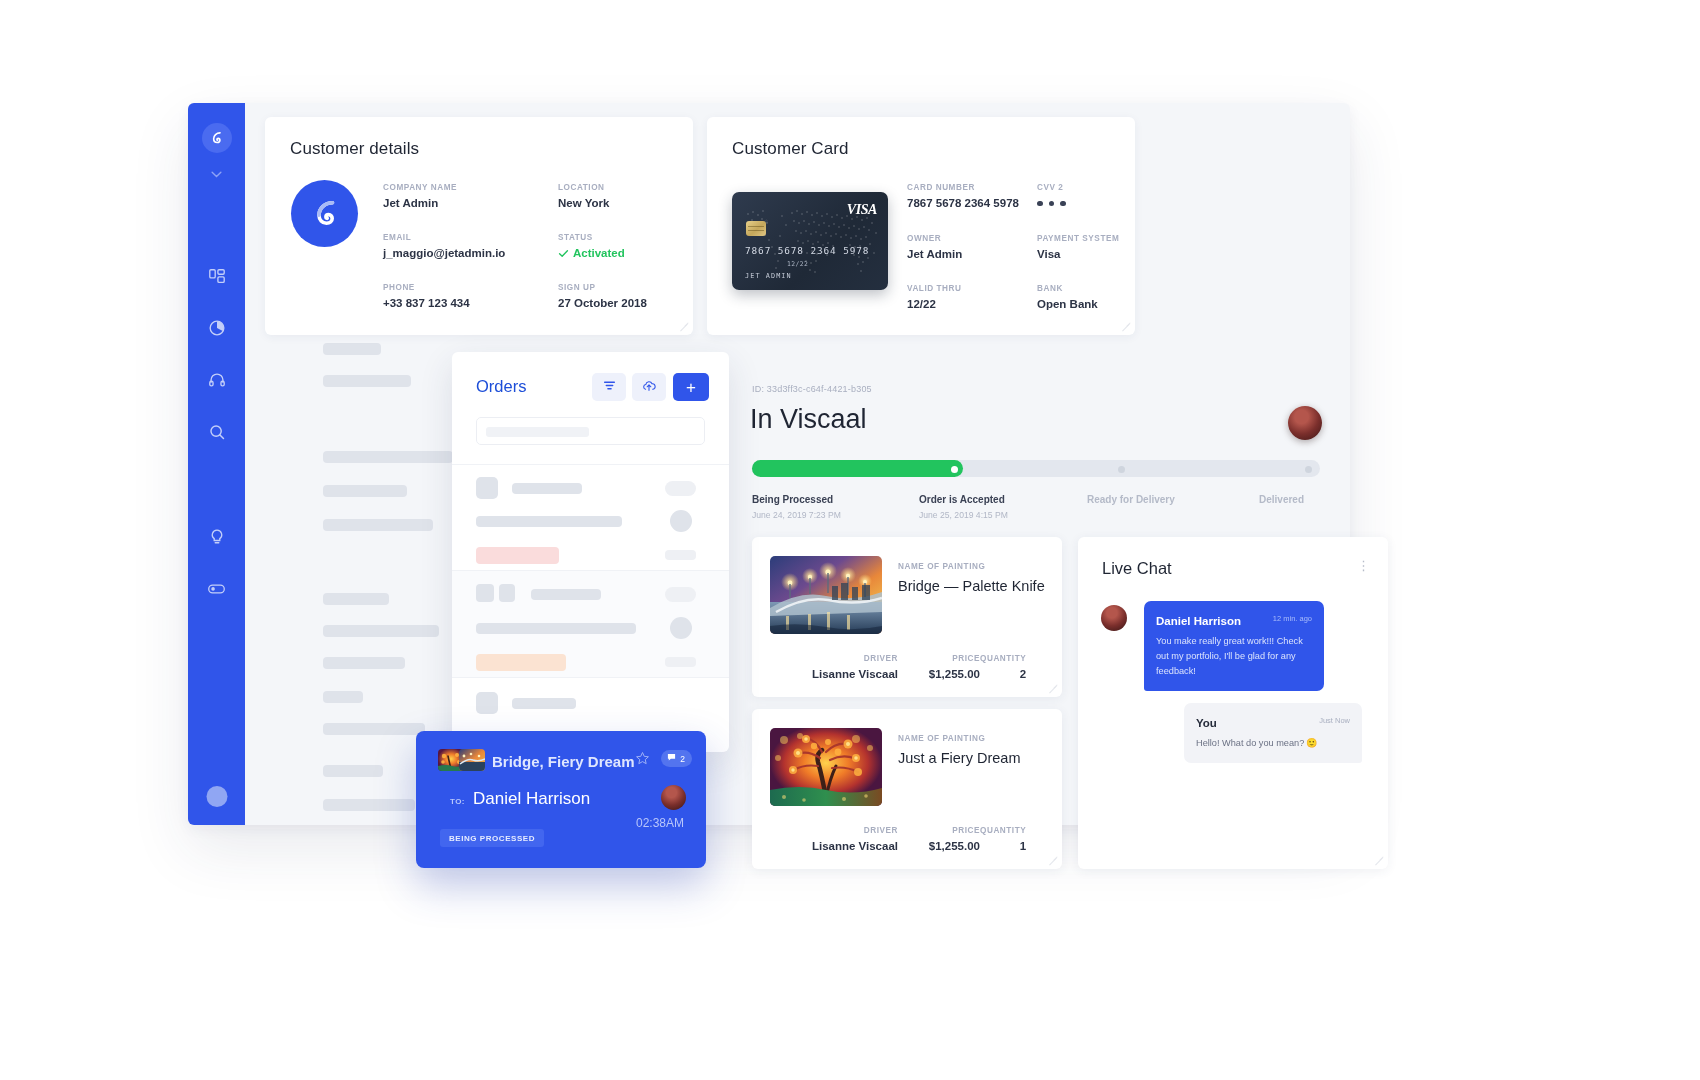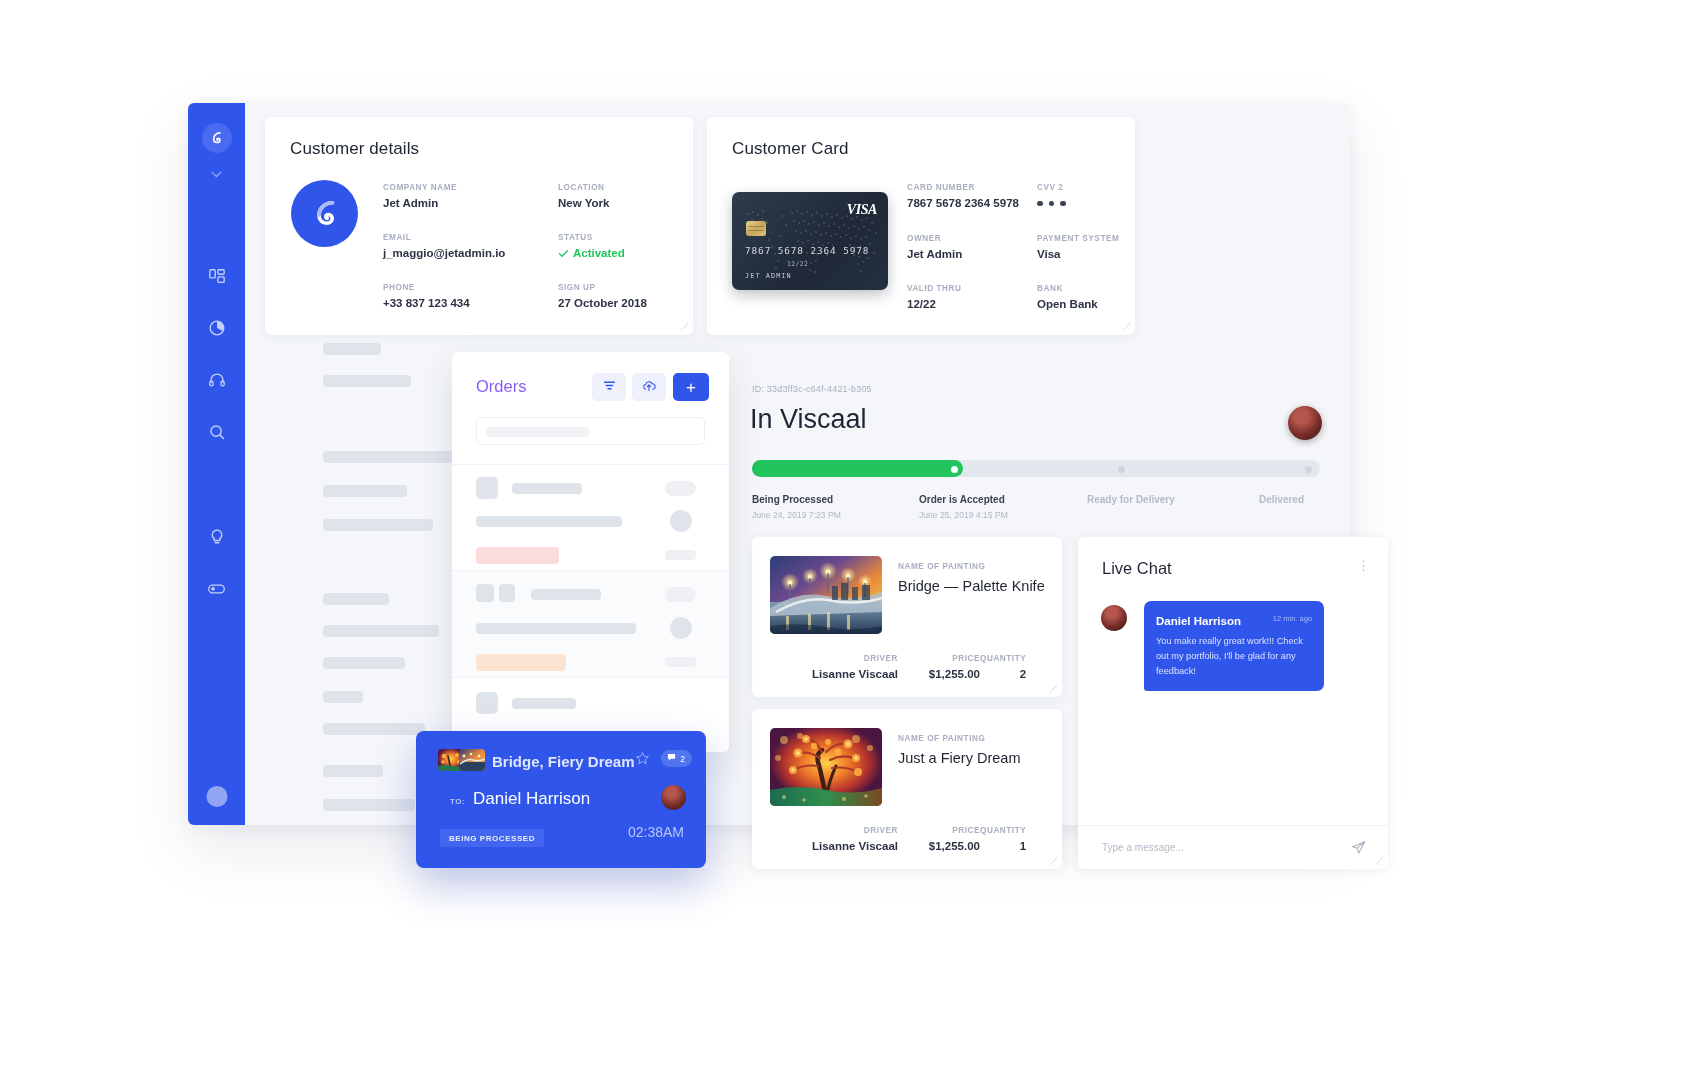--- a/index.html
+++ b/index.html
@@ -142,21 +142,21 @@
   .cvv-dots { display:flex; gap:6px; align-items:center; height:13px; }
   .cvv-dots i { width:5.5px; height:5.5px; border-radius:50%; background:#3a4256; display:block; }
 
   
   #orders-panel {
     position:absolute; left:452px; top:352px; width:277px; height:400px;
     background:#fff; border-radius:6px;
     box-shadow: 0 12px 34px rgba(38,52,92,0.12);
     overflow:hidden;
   }
-  #orders-title { position:absolute; left:24px; top:25px; font-size:16.5px; color:#8b5cf6; }
+  #orders-title { position:absolute; left:24px; top:25px; font-size:16.5px; color:#1d4ed8; }
   .ord-btn {
     position:absolute; top:21px; width:34px; height:28px; border-radius:5px;
     background:#eef1fb; display:flex; align-items:center; justify-content:center;
     border:none; cursor:pointer;
   }
   #ord-filter { right: 103px; }
   #ord-upload { right: 63px; }
   #ord-add {
     position:absolute; right:20px; top:21px; width:36px; height:28px; border-radius:5px;
     background:#3055ea; display:flex; align-items:center; justify-content:center;
@@ -267,21 +267,21 @@
   #nc-name { position:absolute; left:57px; top:58px; font-size:17px; color:#fff; }
   #nc-person {
     position:absolute; right:20px; top:54px; width:25px; height:25px; border-radius:50%;
     background: radial-gradient(circle at 42% 30%, #b4564c 0 22%, #7b2f2c 55%, #331414 100%);
   }
   #nc-badge {
     position:absolute; left:24px; bottom:21px; height:18px; padding:0 9px;
     background:#4266ef; border-radius:3px; display:flex; align-items:center;
     font-size:8px; color:#e6ecff; letter-spacing:.55px; font-weight:700;
   }
-  #nc-time { position:absolute; right:22px; bottom:28px; font-size:14px; color:#b8c6fb; }
+  #nc-time { position:absolute; right:22px; bottom:38px; font-size:12px; color:#b8c6fb; }
 </style>
 </head>
 <body>
 
 <div id="app-shell">
 
   <div id="rail">
     <div class="rail-logo">
       <svg width="17" height="17" viewBox="0 0 24 24">
         <path d="M17 4c-5 0-9 3.6-9 8.3 0 3.1 2.2 5.4 5 5.4 2.2 0 3.8-1.4 3.8-3.2 0-1.5-1-2.6-2.4-2.6-1 0-1.8.6-1.8 1.5 0 .6.4 1 .9 1" fill="none" stroke="#ffffff" stroke-width="2.3" stroke-linecap="round"></path>
@@ -760,30 +760,26 @@
   <div id="chat-title">Live Chat</div>
   <div id="chat-menu">⋮</div>
 
   <div id="chat-avatar"></div>
   <div id="msg-in">
     <span class="nm">Daniel Harrison</span>
     <span class="ts">12 min. ago</span>
     <div class="bd">You make really great work!!! Check out my portfolio, I'll be glad for any feedback!</div>
   </div>
 
-
-  <div id="chat-inputbar">
-    <input id="chat-input" placeholder="Type a message..." style="">
-    <span id="chat-send">
-      <svg width="15" height="15" viewBox="0 0 18 18">
-          <path d="M16.5 2 1.8 8.1l5.6 1.7 1.9 5.9z" fill="none" stroke="currentColor" stroke-width="1.3" stroke-linejoin="round"></path>
-          <path d="M16.5 2 7.4 9.8" fill="none" stroke="currentColor" stroke-width="1.3"></path>
-        </svg>
-    </span>
-  </div>
+  <div id="msg-out">
+    <span class="nm">You</span>
+    <span class="ts">Just Now</span>
+    <div class="bd">Hello! What do you mean? 🙂</div>
+  </div>
+
   <div class="resize-grip"></div>
 </div>
 
 <div id="orders-panel">
   <div id="orders-title">Orders</div>
 
   <button class="ord-btn" id="ord-filter">
     <span>
       <svg width="13" height="13" viewBox="0 0 16 16">
           <path d="M2 4h12M4 8h8M6 12h4" stroke="#3055ea" stroke-width="1.6" stroke-linecap="round"></path>

